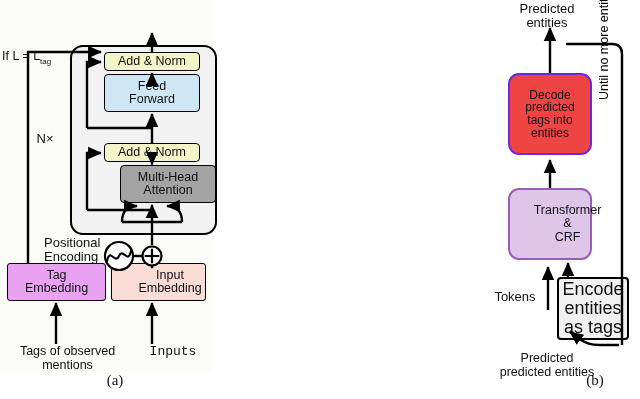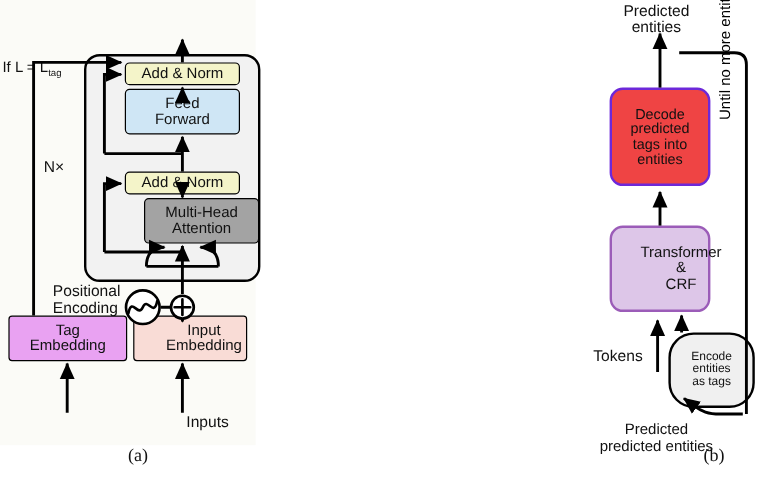--- a/index.html
+++ b/index.html
@@ -37,32 +37,32 @@
   #tagemb{left:7px;top:263px;width:99px;height:38px;background:#e9a2f2;
        border:1.8px solid #000;border-radius:3px;font-size:12.5px;}
   #inpemb{left:111px;top:263px;width:95px;height:38px;background:#f9dcd6;
        border:1.8px solid #000;border-radius:3px;font-size:12.5px;padding-left:23px;}
 
   #iflabel{left:2px;top:36px;width:86px;font-size:12.5px;text-align:left;}
   #iflabel sub{font-size:8px;}
   #nx{left:30px;top:132px;width:30px;font-size:13px;}
   #posenc{left:44px;top:236px;width:74px;font-size:13px;text-align:left;}
   #tagsobs{left:0px;top:345px;width:135px;font-size:12.5px;}
-  #inputs{left:133px;top:345px;width:80px;font-size:13px;}
+  #inputs{left:133px;top:345px;width:80px;font-size:13px;font-family:Liberation Mono, monospace;}
   #cap-a{left:75px;top:372px;width:80px;font-size:15px;
          font-family:"Liberation Serif",serif;}
 
   
   #predent{left:482px;top:2px;width:130px;font-size:13px;}
   #decode{left:508px;top:73px;width:84px;height:82px;background:#ef4444;
        border:2px solid #6d28d9;border-radius:11px;font-size:12px;}
   #trcrf{left:508px;top:188px;width:84px;height:72px;background:#ddc6e8;
        border:2px solid #9b5cb8;border-radius:11px;font-size:12.5px;padding-left:35px;}
   #encent{left:557px;top:277px;width:72px;height:63px;background:#f0f0f0;
-       border:2px solid #000;border-radius:21px;font-size:10px;}
+       border:2px solid #000;border-radius:4px;font-size:18px;}
   #tokens{left:482px;top:290px;width:66px;font-size:13px;}
   #prevpred{left:472px;top:352px;width:150px;font-size:12.5px;}
   #untiltxt{position:absolute;left:597px;top:100px;width:190px;
        font-size:12.5px;transform:rotate(-90deg);transform-origin:0 0;
        white-space:nowrap;text-align:left;}
   #cap-b{left:555px;top:372px;width:80px;font-size:15px;
          font-family:"Liberation Serif",serif;}
 </style>
 </head>
 <body>
@@ -87,20 +87,22 @@
 Attention</div>
 
   <div class="lbl" id="posenc" style="white-space: pre-line;">Positional
 Encoding</div>
 
   <div class="box" id="tagemb" style="white-space: pre-line;">Tag
 Embedding</div>
   <div class="box" id="inpemb" style="white-space: pre-line;">Input
 Embedding</div>
 
+  <div class="lbl" id="tagsobs" style="white-space: pre-line;">Tags of observed
+mentions</div>
   <div class="lbl" id="inputs">Inputs</div>
   <div class="lbl" id="cap-a">(a)</div>
 
   <div class="lbl" id="predent" style="white-space: pre-line;">Predicted
 entities</div>
 
   <div class="box" id="decode" style="white-space: pre-line;">Decode
 predicted
 tags into
 entities</div>

